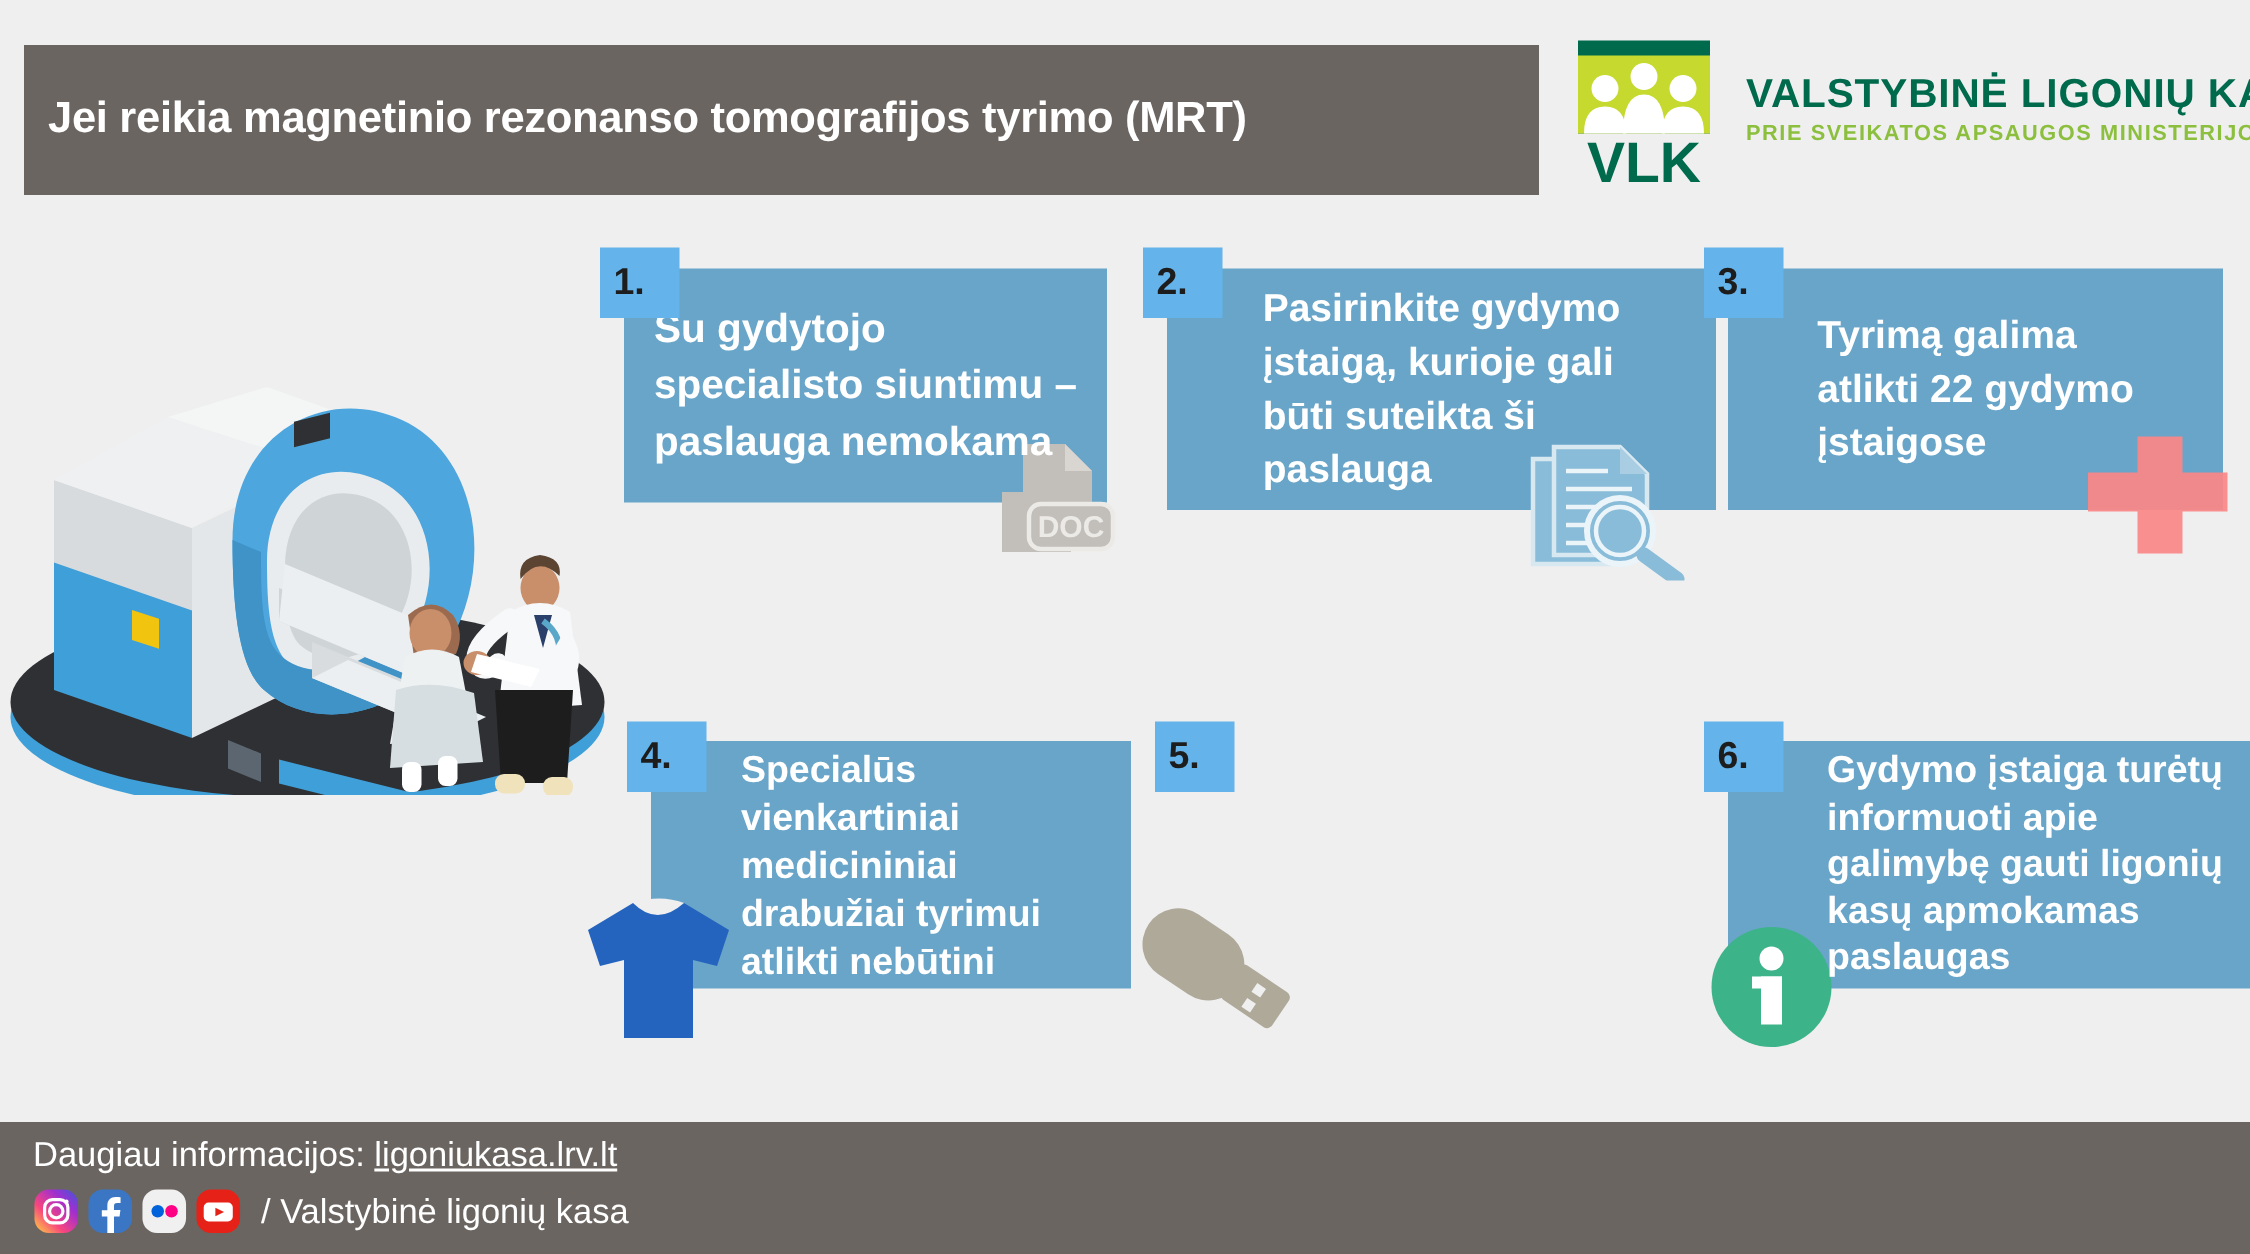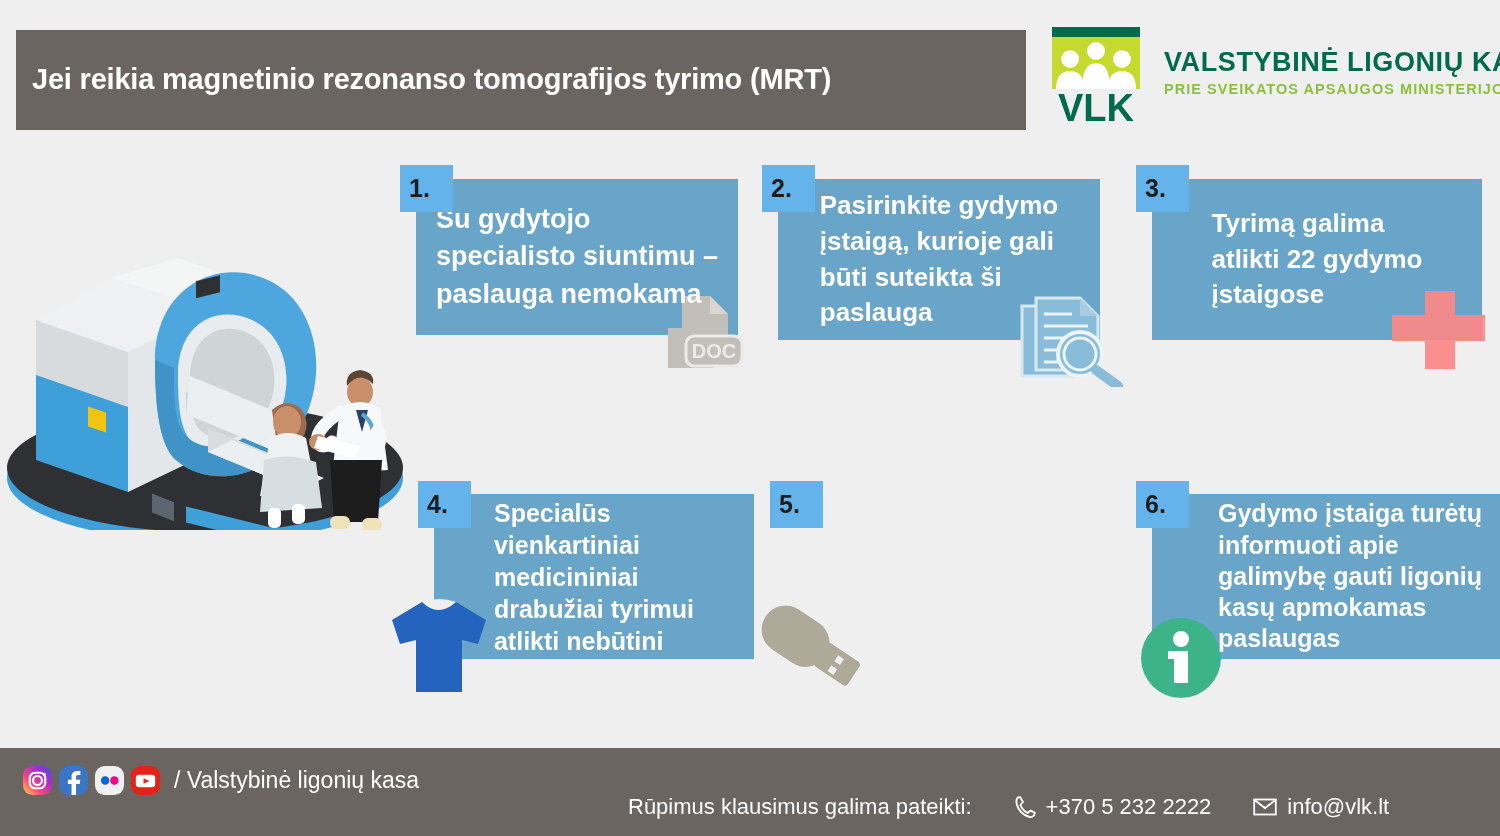--- a/index.html
+++ b/index.html
@@ -94,21 +94,21 @@
     display: flex;
     align-items: center;
     justify-content: flex-start;
     padding-left: 9px;
     z-index: 4;
   }
 
   
   #card1 { left: 416px; top: 179px; width: 322px; height: 156px; }
   #badge1 { left: 400px; top: 165px; }
-  #card2 { left: 778px; top: 179px; width: 322px; height: 161px; }
+  #card2 { left: 778px; top: 179px; width: 366px; height: 161px; }
   #badge2 { left: 762px; top: 165px; }
   #card3 { left: 1152px; top: 179px; width: 330px; height: 161px; }
   #badge3 { left: 1136px; top: 165px; }
   #card4 { left: 434px; top: 494px; width: 320px; height: 165px; }
   #badge4 { left: 418px; top: 481px; }
   #card5 { left: 786px; top: 494px; width: 315px; height: 165px; }
   #badge5 { left: 770px; top: 481px; }
   #card6 { left: 1152px; top: 494px; width: 396px; height: 165px; }
   #badge6 { left: 1136px; top: 481px; }
 
@@ -345,20 +345,24 @@
   </div>
   <svg class="icon-abs" id="info-icon" viewBox="0 0 82 82">
     <circle cx="41" cy="41" r="40" fill="#3db38a"></circle>
     <circle cx="41" cy="22" r="8" fill="#ffffff"></circle>
     <rect x="34" y="34" width="14" height="32" fill="#ffffff"></rect>
     <rect x="28" y="34" width="20" height="8" fill="#ffffff"></rect>
   </svg>
 
   <div class="footer">
     <div class="footer-left">
+      <div class="footer-line1">
+        <span>Daugiau informacijos:</span>
+        <span class="footer-url">ligoniukasa.lrv.lt</span>
+      </div>
       <div class="footer-line2">
         <svg class="social" viewBox="0 0 32 32">
           <defs>
             <linearGradient id="ig" x1="0" y1="1" x2="1" y2="0">
               <stop offset="0%" stop-color="#fdd83c"></stop>
               <stop offset="35%" stop-color="#f8457f"></stop>
               <stop offset="70%" stop-color="#a02fd0"></stop>
               <stop offset="100%" stop-color="#3a59d8"></stop>
             </linearGradient>
           </defs>
@@ -378,31 +382,15 @@
         </svg>
         <svg class="social" viewBox="0 0 32 32">
           <rect x="1" y="1" width="30" height="30" rx="10" fill="#e62117"></rect>
           <rect x="6" y="10" width="20" height="13" rx="3.4" fill="#ffffff"></rect>
           <path d="M14 13.6 L20 16.5 L14 19.4 Z" fill="#e62117"></path>
         </svg>
         <span class="social-handle">/ Valstybinė ligonių kasa</span>
       </div>
     </div>
 
-    <div class="footer-right">
-      <span class="footer-q">Rūpimus klausimus galima pateikti:</span>
-      <span class="contact-item">
-        <svg class="ci-glyph" width="22" height="24" viewBox="0 0 22 24">
-          <path d="M6 2 C3 2 2 5 2.6 8.4 C4 15 9 20.6 15.6 22 C19 22.6 21 20 20.6 17.6 L16.6 15.6 L13.6 18 C10.6 16.4 7.6 13 6.4 10 L9 7 Z" fill="none" stroke="#ffffff" stroke-width="1.9" stroke-linejoin="round"></path>
-        </svg>
-        <span class="contact-text">+370 5 232 2222</span>
-      </span>
-      <span class="contact-item">
-        <svg class="ci-glyph" width="24" height="20" viewBox="0 0 24 20">
-          <rect x="1.2" y="2.5" width="21.6" height="15" fill="none" stroke="#ffffff" stroke-width="1.8"></rect>
-          <path d="M1.8 3.2 L12 11 L22.2 3.2" fill="none" stroke="#ffffff" stroke-width="1.8"></path>
-        </svg>
-        <span class="contact-text">info@vlk.lt</span>
-      </span>
-    </div>
   </div>
 
 </div>
 
 </body></html>

